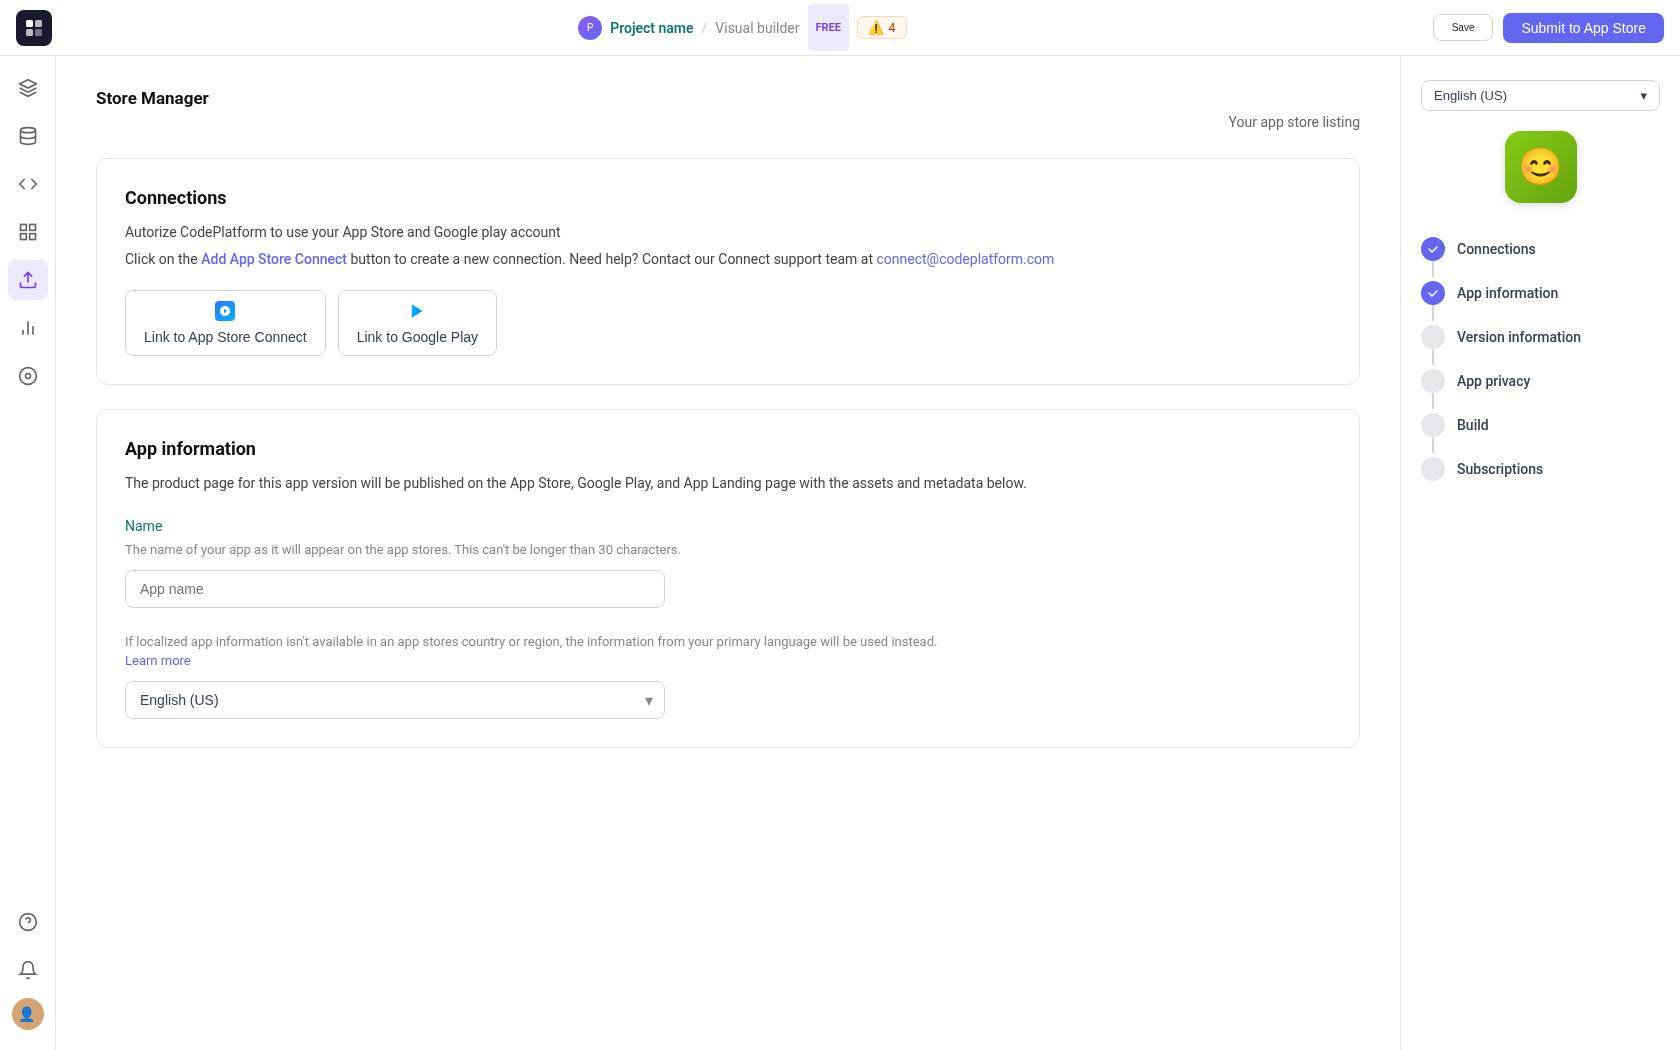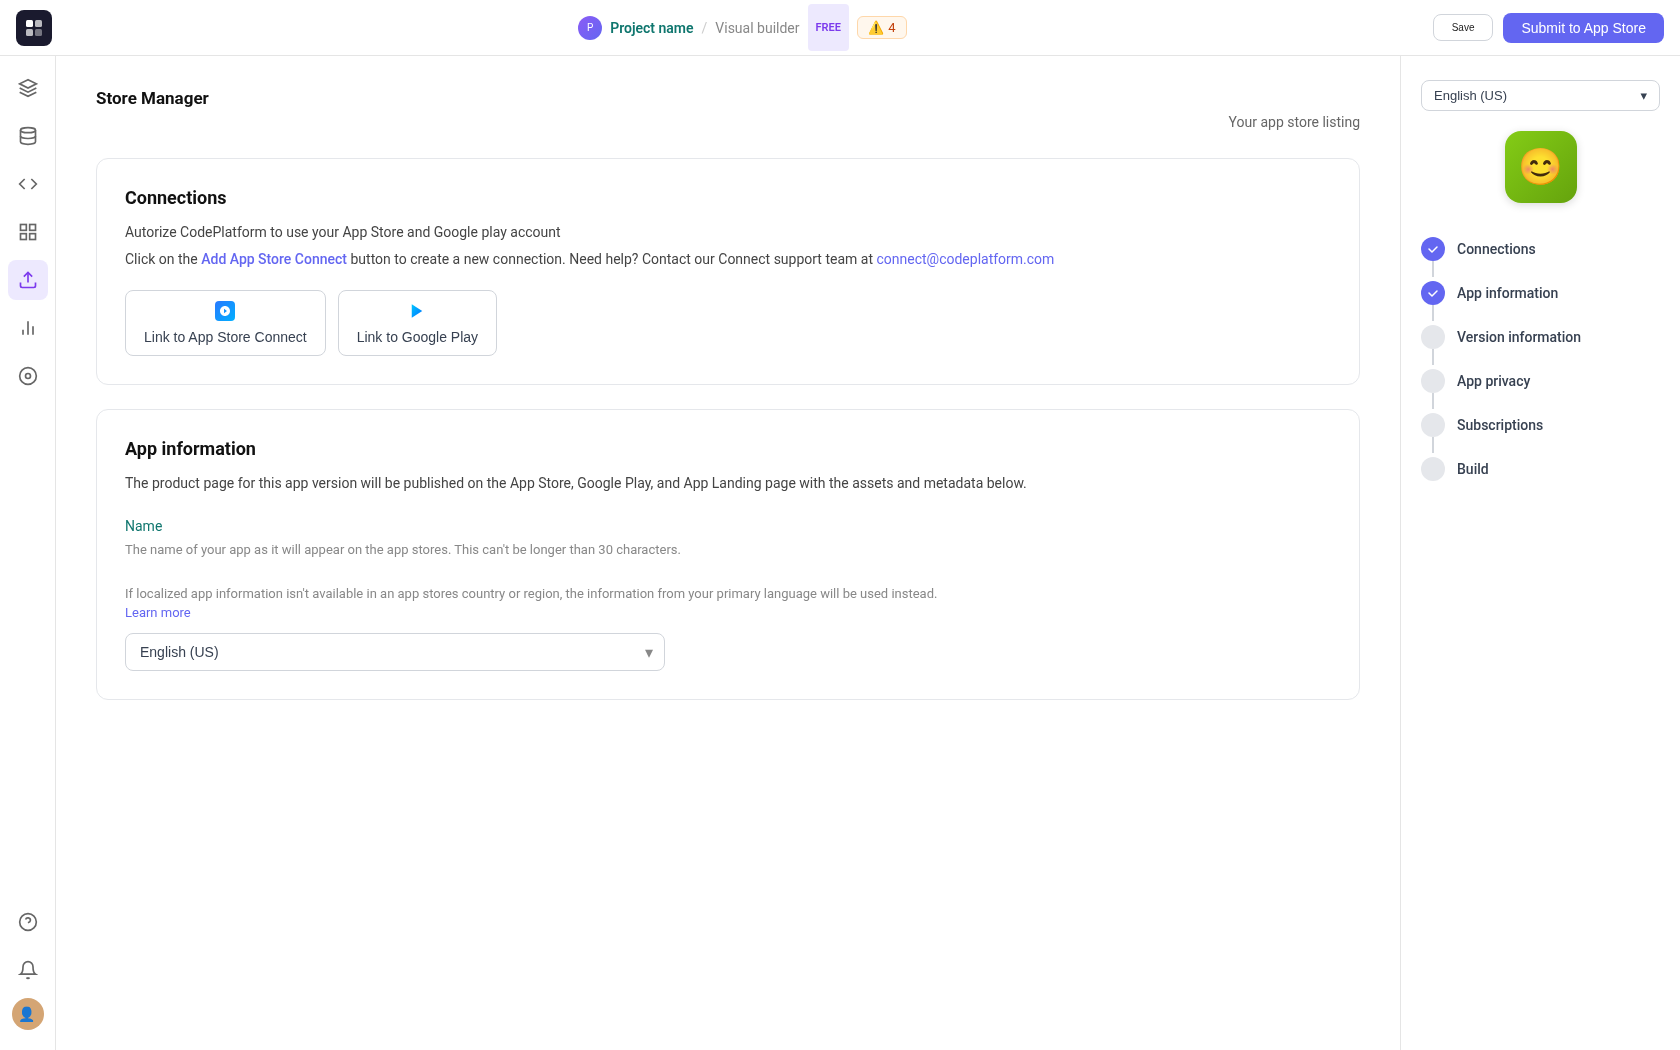--- a/index.html
+++ b/index.html
@@ -408,20 +408,21 @@
         </div>
       </div>
 
       <div class="card">
         <h2 class="card-title">App information</h2>
         <p class="card-desc">The product page for this app version will be published on the App Store, Google Play, and App Landing page with the assets and metadata below.</p>
 
         <div class="form-section">
           <div class="form-label">Name</div>
           <div class="form-hint">The name of your app as it will appear on the app stores. This can't be longer than 30 characters.</div>
+          <input type="text" class="form-input" placeholder="App name" style="">
         </div>
 
         <div class="form-section">
           <div class="form-hint">
             <span>If localized app information isn't available in an app stores country or region, the information from your primary language will be used instead.</span>
             <br>
             <a class="form-link" href="#">Learn more</a>
           </div>
           <div class="select-wrapper">
             <select class="form-select">
@@ -470,22 +471,22 @@
         <div class="nav-step">
           <div class="step-circle pending"></div>
           <span class="step-label">Version information</span>
         </div>
         <div class="nav-step">
           <div class="step-circle pending"></div>
           <span class="step-label">App privacy</span>
         </div>
         <div class="nav-step">
           <div class="step-circle pending"></div>
+          <span class="step-label">Build</span>
+        </div>
+        <div class="nav-step">
+          <div class="step-circle pending"></div>
           <span class="step-label">Subscriptions</span>
-        </div>
-        <div class="nav-step">
-          <div class="step-circle pending"></div>
-          <span class="step-label">Build</span>
         </div>
       </div>
     </div>
   </div>
 </div>
 
 </body></html>

